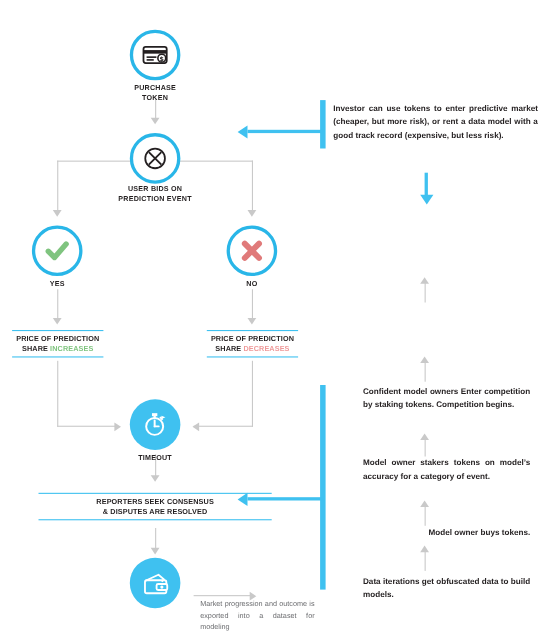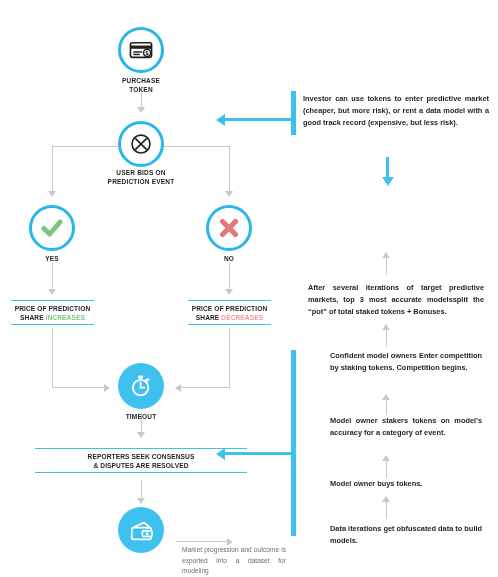--- a/index.html
+++ b/index.html
@@ -53,21 +53,21 @@
   .carrow-left{position:absolute;width:0;height:0;
       border-top:6px solid transparent;border-bottom:6px solid transparent;
       border-right:9px solid #3fc1f0;}
   .carrow-down{position:absolute;width:0;height:0;
       border-left:6px solid transparent;border-right:6px solid transparent;
       border-top:9px solid #3fc1f0;}
 
   
   .para{position:absolute;font-size:7.4px;font-weight:bold;line-height:1.62;
         color:#231f20;text-align:justify;}
-  .para.center{text-align:left;}
+  .para.center{text-align:right;}
 
   .note{position:absolute;font-size:6.6px;font-weight:normal;line-height:1.6;
         color:#6d6e71;text-align:justify;}
 
   svg{display:block;}
 </style>
 </head>
 <body>
 
 <div id="canvas">
@@ -210,21 +210,20 @@
 
   <div class="cline-h" style="left:225px;top:435px;width:68px;"></div>
   <div class="carrow-left" style="left:216px;top:431px;"></div>
 
   <div class="para" style="left:303px;top:76px;width:186px;">Investor can use tokens to enter predictive market (cheaper, but more risk), or rent a data model with a good track record (expensive, but less risk).</div>
 
 
   <div class="gline-v" style="left:386px;top:240px;height:18px;"></div>
   <div class="garrow-up" style="left:382px;top:235px;"></div>
 
-  <div class="para" style="left:308px;top:265px;width:176px;">After several iterations of target predictive markets, top 3 most accurate modelssplit the “pot” of total staked tokens + Bonuses.</div>
 
   <div class="gline-v" style="left:386px;top:312px;height:18px;"></div>
   <div class="garrow-up" style="left:382px;top:307px;"></div>
 
   <div class="para" style="left:330px;top:333px;width:152px;">Confident model owners Enter competition by staking tokens. Competition begins.</div>
 
   <div class="gline-v" style="left:386px;top:382px;height:16px;"></div>
   <div class="garrow-up" style="left:382px;top:377px;"></div>
 
   <div class="para" style="left:330px;top:398px;width:152px;">Model owner stakers tokens on model’s accuracy for a category of event.</div>

